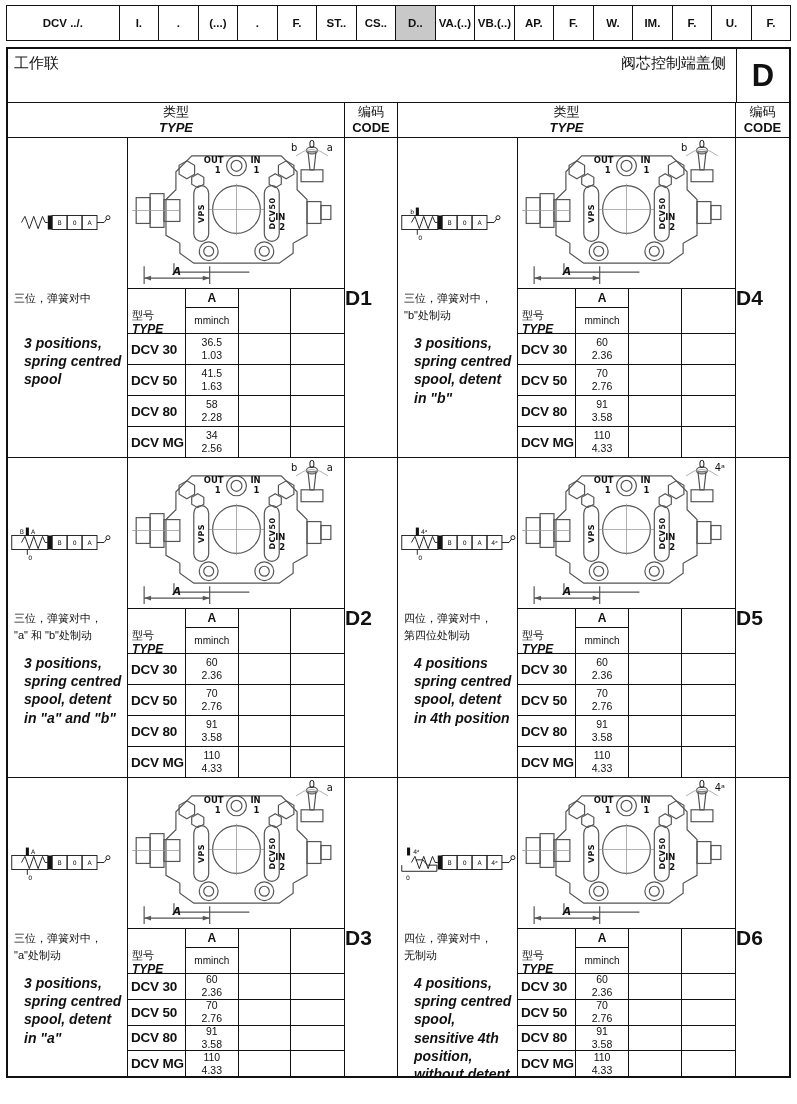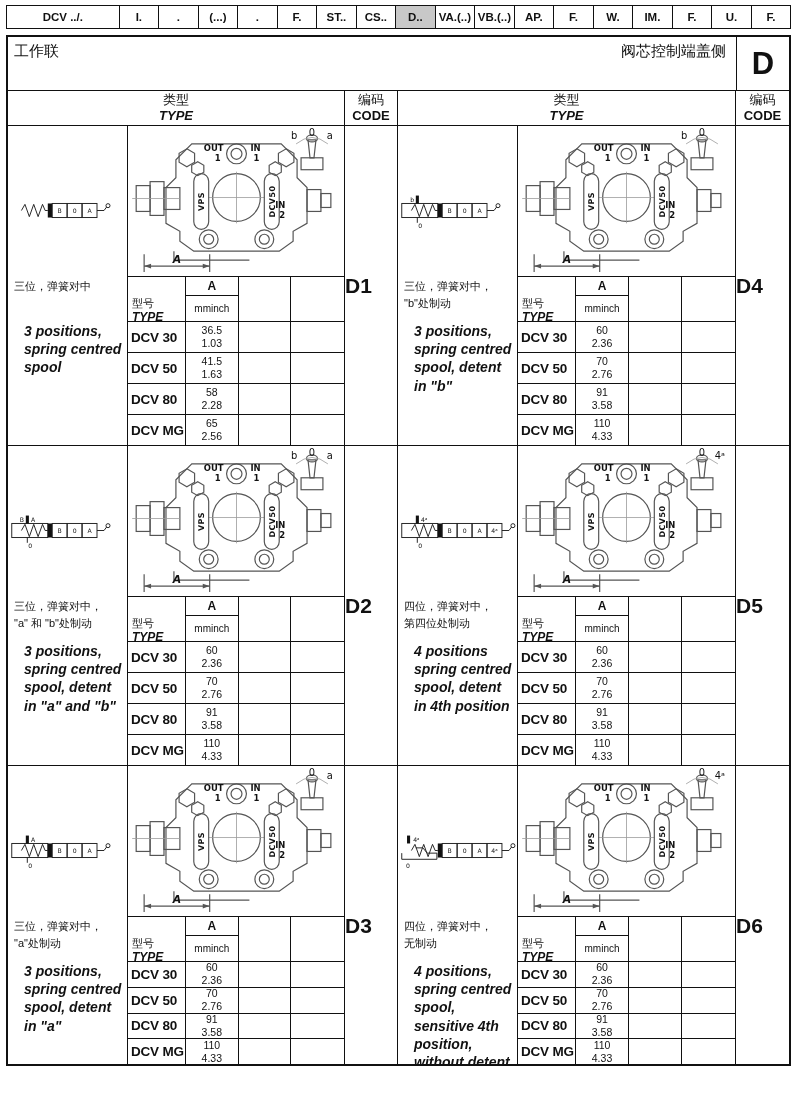--- a/index.html
+++ b/index.html
@@ -6,21 +6,21 @@
   html,body { background:#fff; }
   body {
     width: 797px; height: 1104px;
     color: #111;
     font-family: "Liberation Sans", "DejaVu Sans", sans-serif;
     position: relative;
   }
   .page { padding: 5px 6px; }
 
   
-  .tab-row { display:flex; height:24px; border:1.5px solid #111; }
+  .tab-row { display:flex; height:36px; border:1.5px solid #111; }
   .tab {
     flex:1; border-right:1.5px solid #111;
     display:flex; align-items:center; justify-content:center;
     font-weight:bold; font-size:11.5px; white-space:nowrap;
   }
   .tab:last-child { border-right:none; }
   .tab.first { flex:2.9; }
   .tab.active { background:#c8c8c8; }
 
   
@@ -263,21 +263,21 @@
         <div class="dt-cell dt-model">DCV 80</div>
         <div class="dt-cell dt-val">
           <div>58</div>
           <div>2.28</div>
         </div>
         <div class="dt-cell"></div>
         <div class="dt-cell c4"></div>
 
         <div class="dt-cell dt-model">DCV MG</div>
         <div class="dt-cell dt-val">
-          <div>65</div>
+          <div>34</div>
           <div>2.56</div>
         </div>
         <div class="dt-cell"></div>
         <div class="dt-cell c4"></div>
       </div>
     </div>
 
     <div class="cell code-cell">
       <div class="code-label">D1</div>
     </div>

